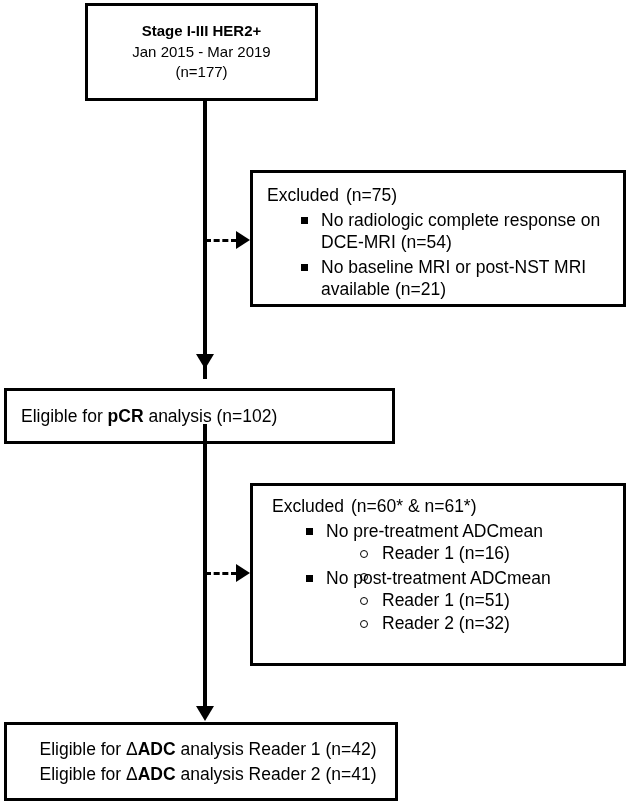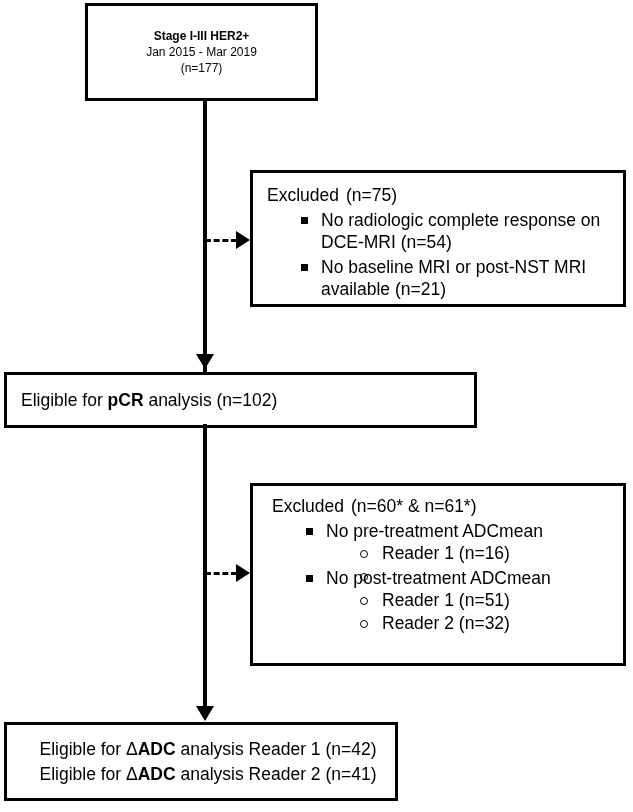--- a/index.html
+++ b/index.html
@@ -35,37 +35,37 @@
     left: 85px;
     top: 3px;
     width: 233px;
     height: 98px;
     display: flex;
     flex-direction: column;
     align-items: center;
     justify-content: center;
     text-align: center;
   }
-  #box-cohort .line { font-size: 12px; line-height: 1.36; white-space: nowrap; }
+  #box-cohort .line { font-size: 15px; line-height: 1.36; white-space: nowrap; }
   .b { font-weight: bold; }
 
   
   #box-excluded-1 {
     left: 250px;
     top: 170px;
     width: 376px;
     height: 137px;
     padding: 12px 10px 10px 14px;
   }
 
   
   #box-pcr {
     left: 4px;
-    top: 372px;
-    width: 473px;
+    top: 388px;
+    width: 391px;
     height: 56px;
     display: flex;
     align-items: center;
     padding-left: 14px;
   }
 
   
   #box-excluded-2 {
     left: 250px;
     top: 483px;

